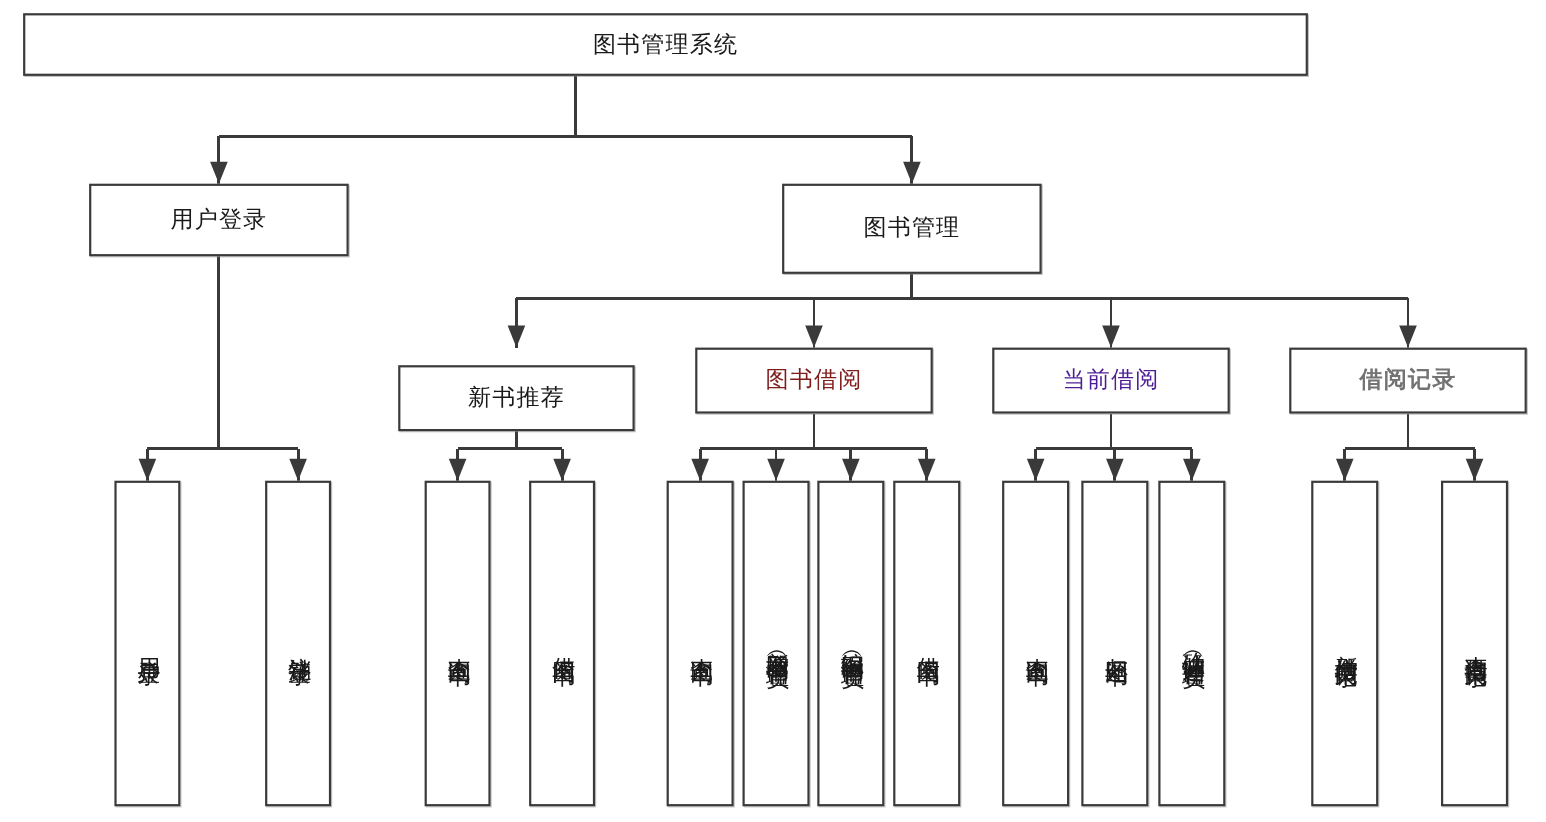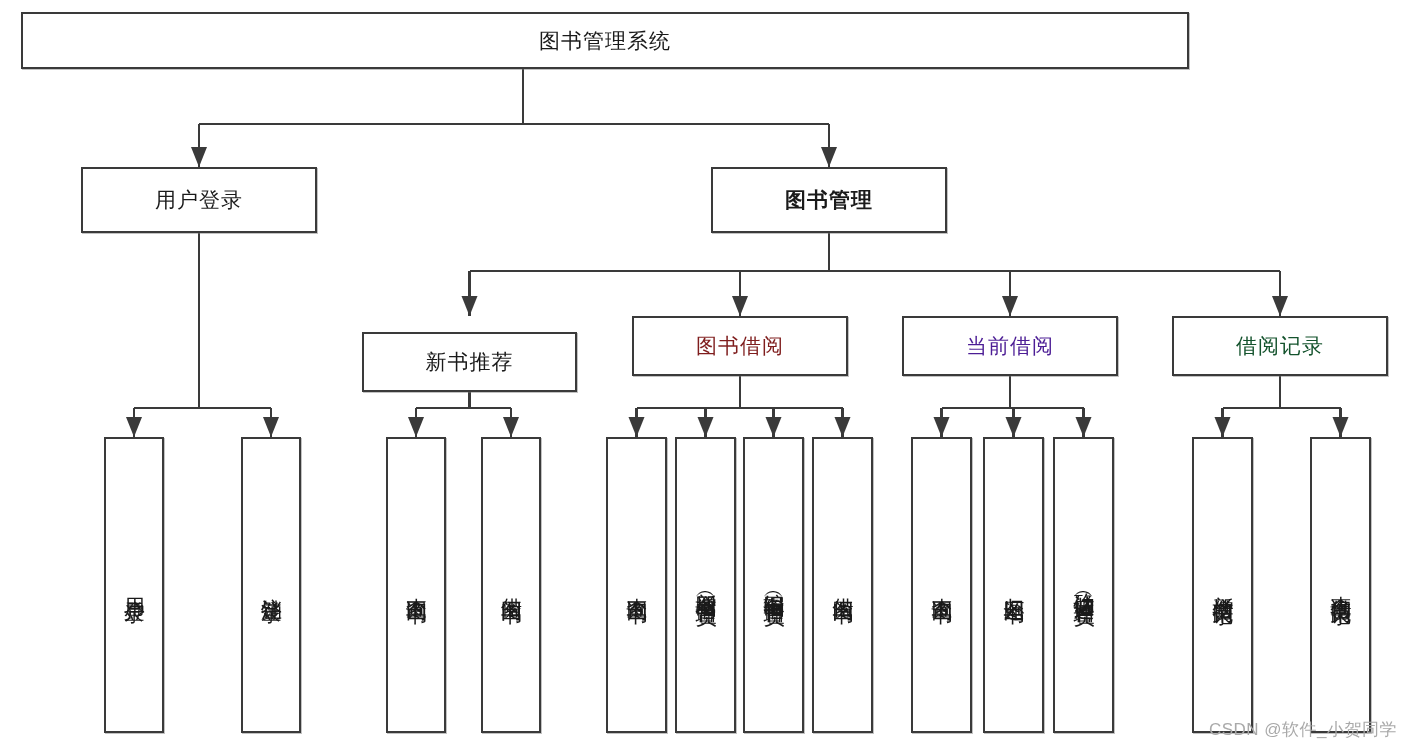--- a/index.html
+++ b/index.html
@@ -130,34 +130,34 @@
       <line x1="1340.5" y1="408" x2="1340.5" y2="437" stroke="#3a3a3a" stroke-width="2.6" shape-rendering="crispEdges"></line>
       <polygon points="1332.5,417 1348.5,417 1340.5,437" fill="#3a3a3a"></polygon>
     </svg>
   <div id="node-layer">
       <div class="node-box" style="left: 21px; top: 12px; width: 1168px; height: 57px; border-color: rgb(58, 58, 58);">
         <div class="node-label-h" style="color: rgb(26, 26, 26);">图书管理系统</div>
       </div>
       <div class="node-box" style="left: 81px; top: 167px; width: 236px; height: 66px; border-color: rgb(58, 58, 58);">
         <div class="node-label-h" style="color: rgb(26, 26, 26);">用户登录</div>
       </div>
-      <div class="node-box" style="left: 711px; top: 167px; width: 236px; height: 66px; border-color: rgb(58, 58, 58); font-weight: bold;">
+      <div class="node-box" style="left: 711px; top: 167px; width: 236px; height: 82px; border-color: rgb(58, 58, 58);">
         <div class="node-label-h" style="color: rgb(26, 26, 26);">图书管理</div>
       </div>
       <div class="node-box" style="left: 362px; top: 332px; width: 215px; height: 60px; border-color: rgb(58, 58, 58);">
         <div class="node-label-h" style="color: rgb(26, 26, 26);">新书推荐</div>
       </div>
       <div class="node-box" style="left: 632px; top: 316px; width: 216px; height: 60px; border-color: rgb(58, 58, 58);">
         <div class="node-label-h" style="color: #7f1d1d;">图书借阅</div>
       </div>
       <div class="node-box" style="left: 902px; top: 316px; width: 216px; height: 60px; border-color: rgb(58, 58, 58);">
         <div class="node-label-h" style="color: #4c1d95;">当前借阅</div>
       </div>
       <div class="node-box" style="left: 1172px; top: 316px; width: 216px; height: 60px; border-color: rgb(58, 58, 58);">
-        <div class="node-label-h" style="color: #14532d;">借阅记录</div>
+        <div class="node-label-h" style="color: #737373; font-weight: bold;">借阅记录</div>
       </div>
       <div class="node-box" style="left: 104px; top: 437px; width: 60px; height: 296px; border-color: rgb(58, 58, 58);">
         <div class="node-label-v" style="color: rgb(26, 26, 26);">用户登录</div>
       </div>
       <div class="node-box" style="left: 241px; top: 437px; width: 60px; height: 296px; border-color: rgb(58, 58, 58);">
         <div class="node-label-v" style="color: rgb(26, 26, 26);">注销登录</div>
       </div>
       <div class="node-box" style="left: 386px; top: 437px; width: 60px; height: 296px; border-color: rgb(58, 58, 58);">
         <div class="node-label-v" style="color: rgb(26, 26, 26);">查询图书</div>
       </div>
@@ -185,14 +185,13 @@
       <div class="node-box" style="left: 1053px; top: 437px; width: 61px; height: 296px; border-color: rgb(58, 58, 58);">
         <div class="node-label-v" style="color: rgb(26, 26, 26);">确认归还（管理员）</div>
       </div>
       <div class="node-box" style="left: 1192px; top: 437px; width: 61px; height: 296px; border-color: rgb(58, 58, 58);">
         <div class="node-label-v" style="color: rgb(26, 26, 26);">新增借阅记录</div>
       </div>
       <div class="node-box" style="left: 1310px; top: 437px; width: 61px; height: 296px; border-color: rgb(58, 58, 58);">
         <div class="node-label-v" style="color: rgb(26, 26, 26);">查询借阅记录</div>
       </div>
     </div>
-  <div id="watermark">CSDN @软件_小贺同学</div>
 </div>
 
 </body></html>

